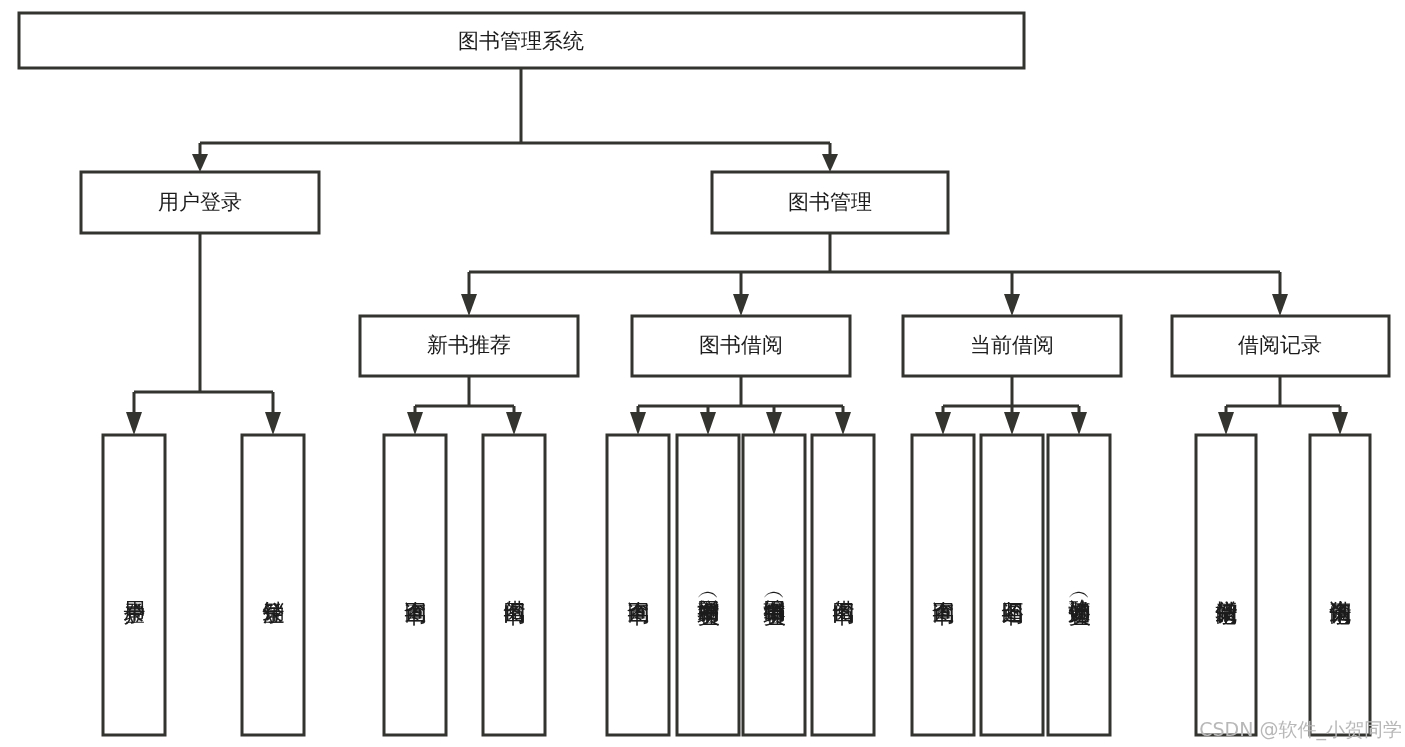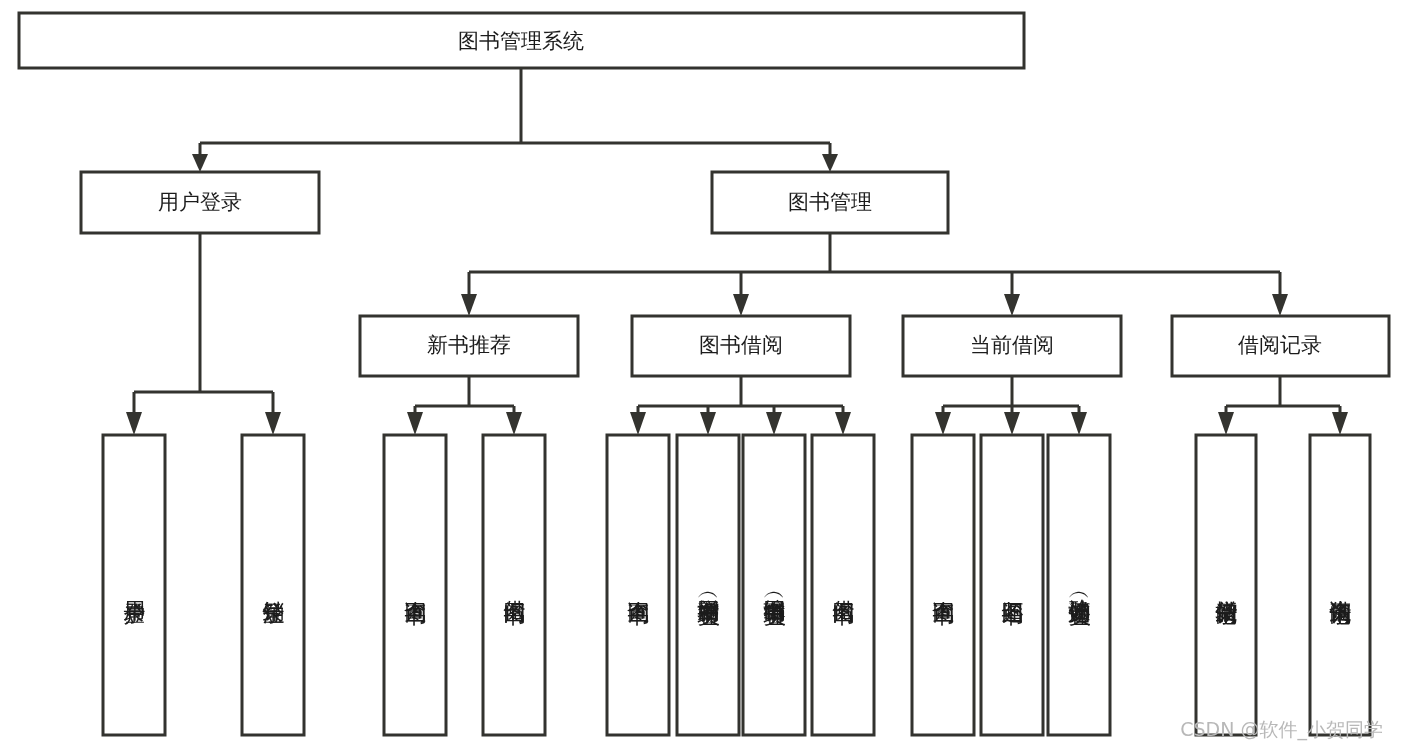--- a/index.html
+++ b/index.html
@@ -56,21 +56,21 @@
     font-family: "DejaVu Sans", "Liberation Sans", sans-serif;
     font-size: 22px;
     line-height: 1.04;
     color: #1c1c1c;
     letter-spacing: 1px;
     white-space: nowrap;
     pointer-events: none;
   }
   .watermark {
     position: absolute;
-    right: 22px;
+    right: 3px;
     bottom: 4px;
     font-family: "DejaVu Sans", "Liberation Sans", sans-serif;
     font-size: 19px;
     color: #b8b8b8;
     white-space: nowrap;
   }
 </style>
 </head>
 <body>
 

